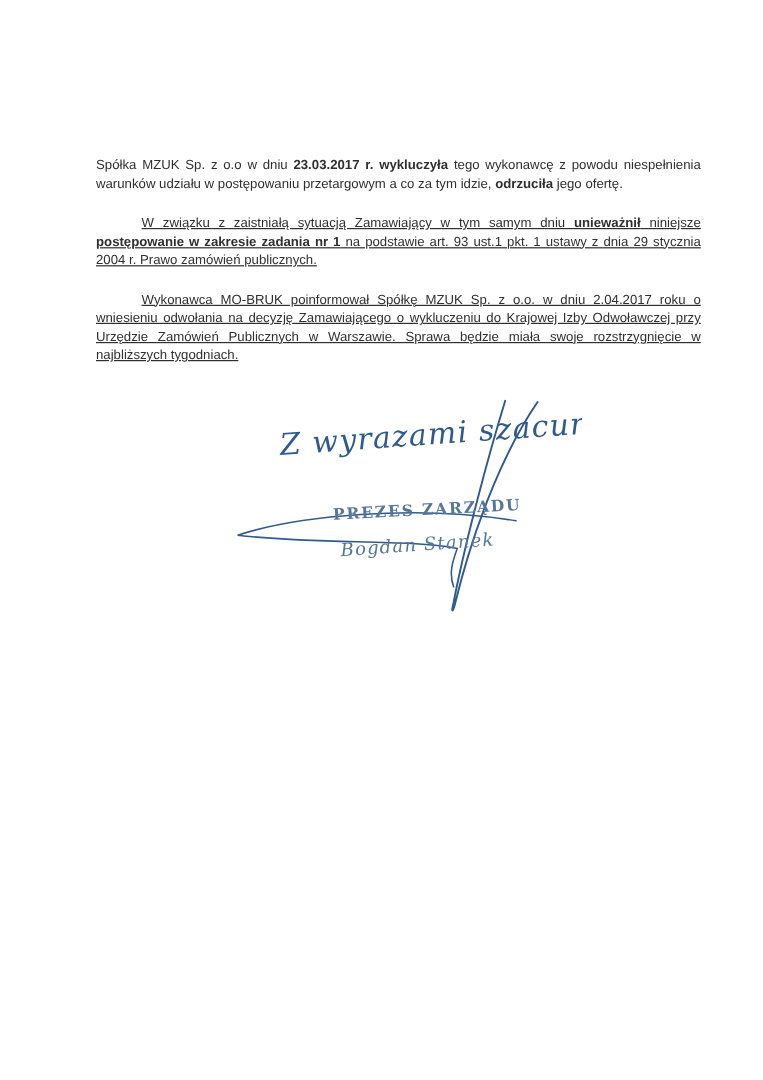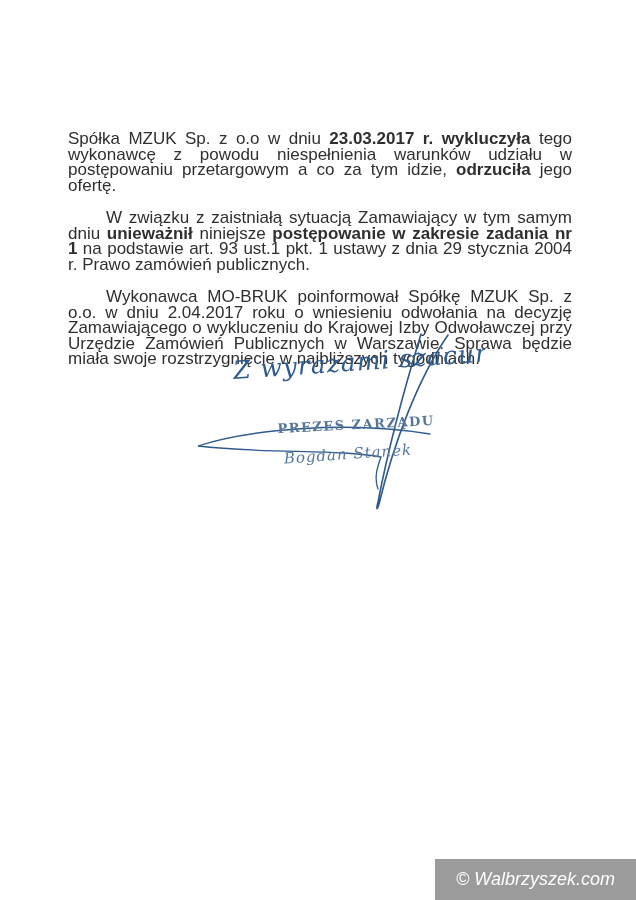--- a/index.html
+++ b/index.html
@@ -10,33 +10,34 @@
   .page {
     position: relative;
     width: 636px;
     height: 900px;
     background: var(--page-bg, #ffffff);
     overflow: hidden;
     font-family: "Liberation Sans", sans-serif;
   }
   .doc-text {
     position: absolute;
-    left: 68px;
+    left: 80px;
     top: 131px;
     width: 504px;
     color: var(--body-text, #2f2f2f);
-    font-size: 17px;
+    font-size: 11px;
     line-height: 15.5px;
     text-align: justify;
   }
   .doc-text p {
     margin: 0 0 17px 0;
   }
   .doc-text p.indent {
     text-indent: 38px;
+    text-decoration: underline;
   }
   .doc-text .bold {
     font-weight: bold;
   }
   .signature {
     position: absolute;
     left: 185px;
     top: 318px;
     width: 300px;
     height: 198px;
@@ -104,17 +105,14 @@
                C 160 102, 62 112, 13 128
                C 80 136, 155 131, 196 139
                C 192 150, 189 160, 193 171" fill="none" stroke="var(--ink-blue, #2e5a8f)" stroke-width="1.3" stroke-linecap="round"></path>
 
       <text class="stamp-title" x="171" y="111" font-size="13" text-anchor="middle" fill="var(--stamp-blue, #557699)" transform="rotate(-3 171 107)">PREZES ZARZĄDU</text>
 
       <text class="stamp-name" x="163" y="141" font-size="15" text-anchor="middle" fill="var(--stamp-blue, #557699)" transform="rotate(-4 163 137)">Bogdan Stanek</text>
     </svg>
   </div>
 
-  <div class="watermark">
-    <span>© Walbrzyszek.com</span>
-  </div>
 
 </div>
 
 </body></html>

